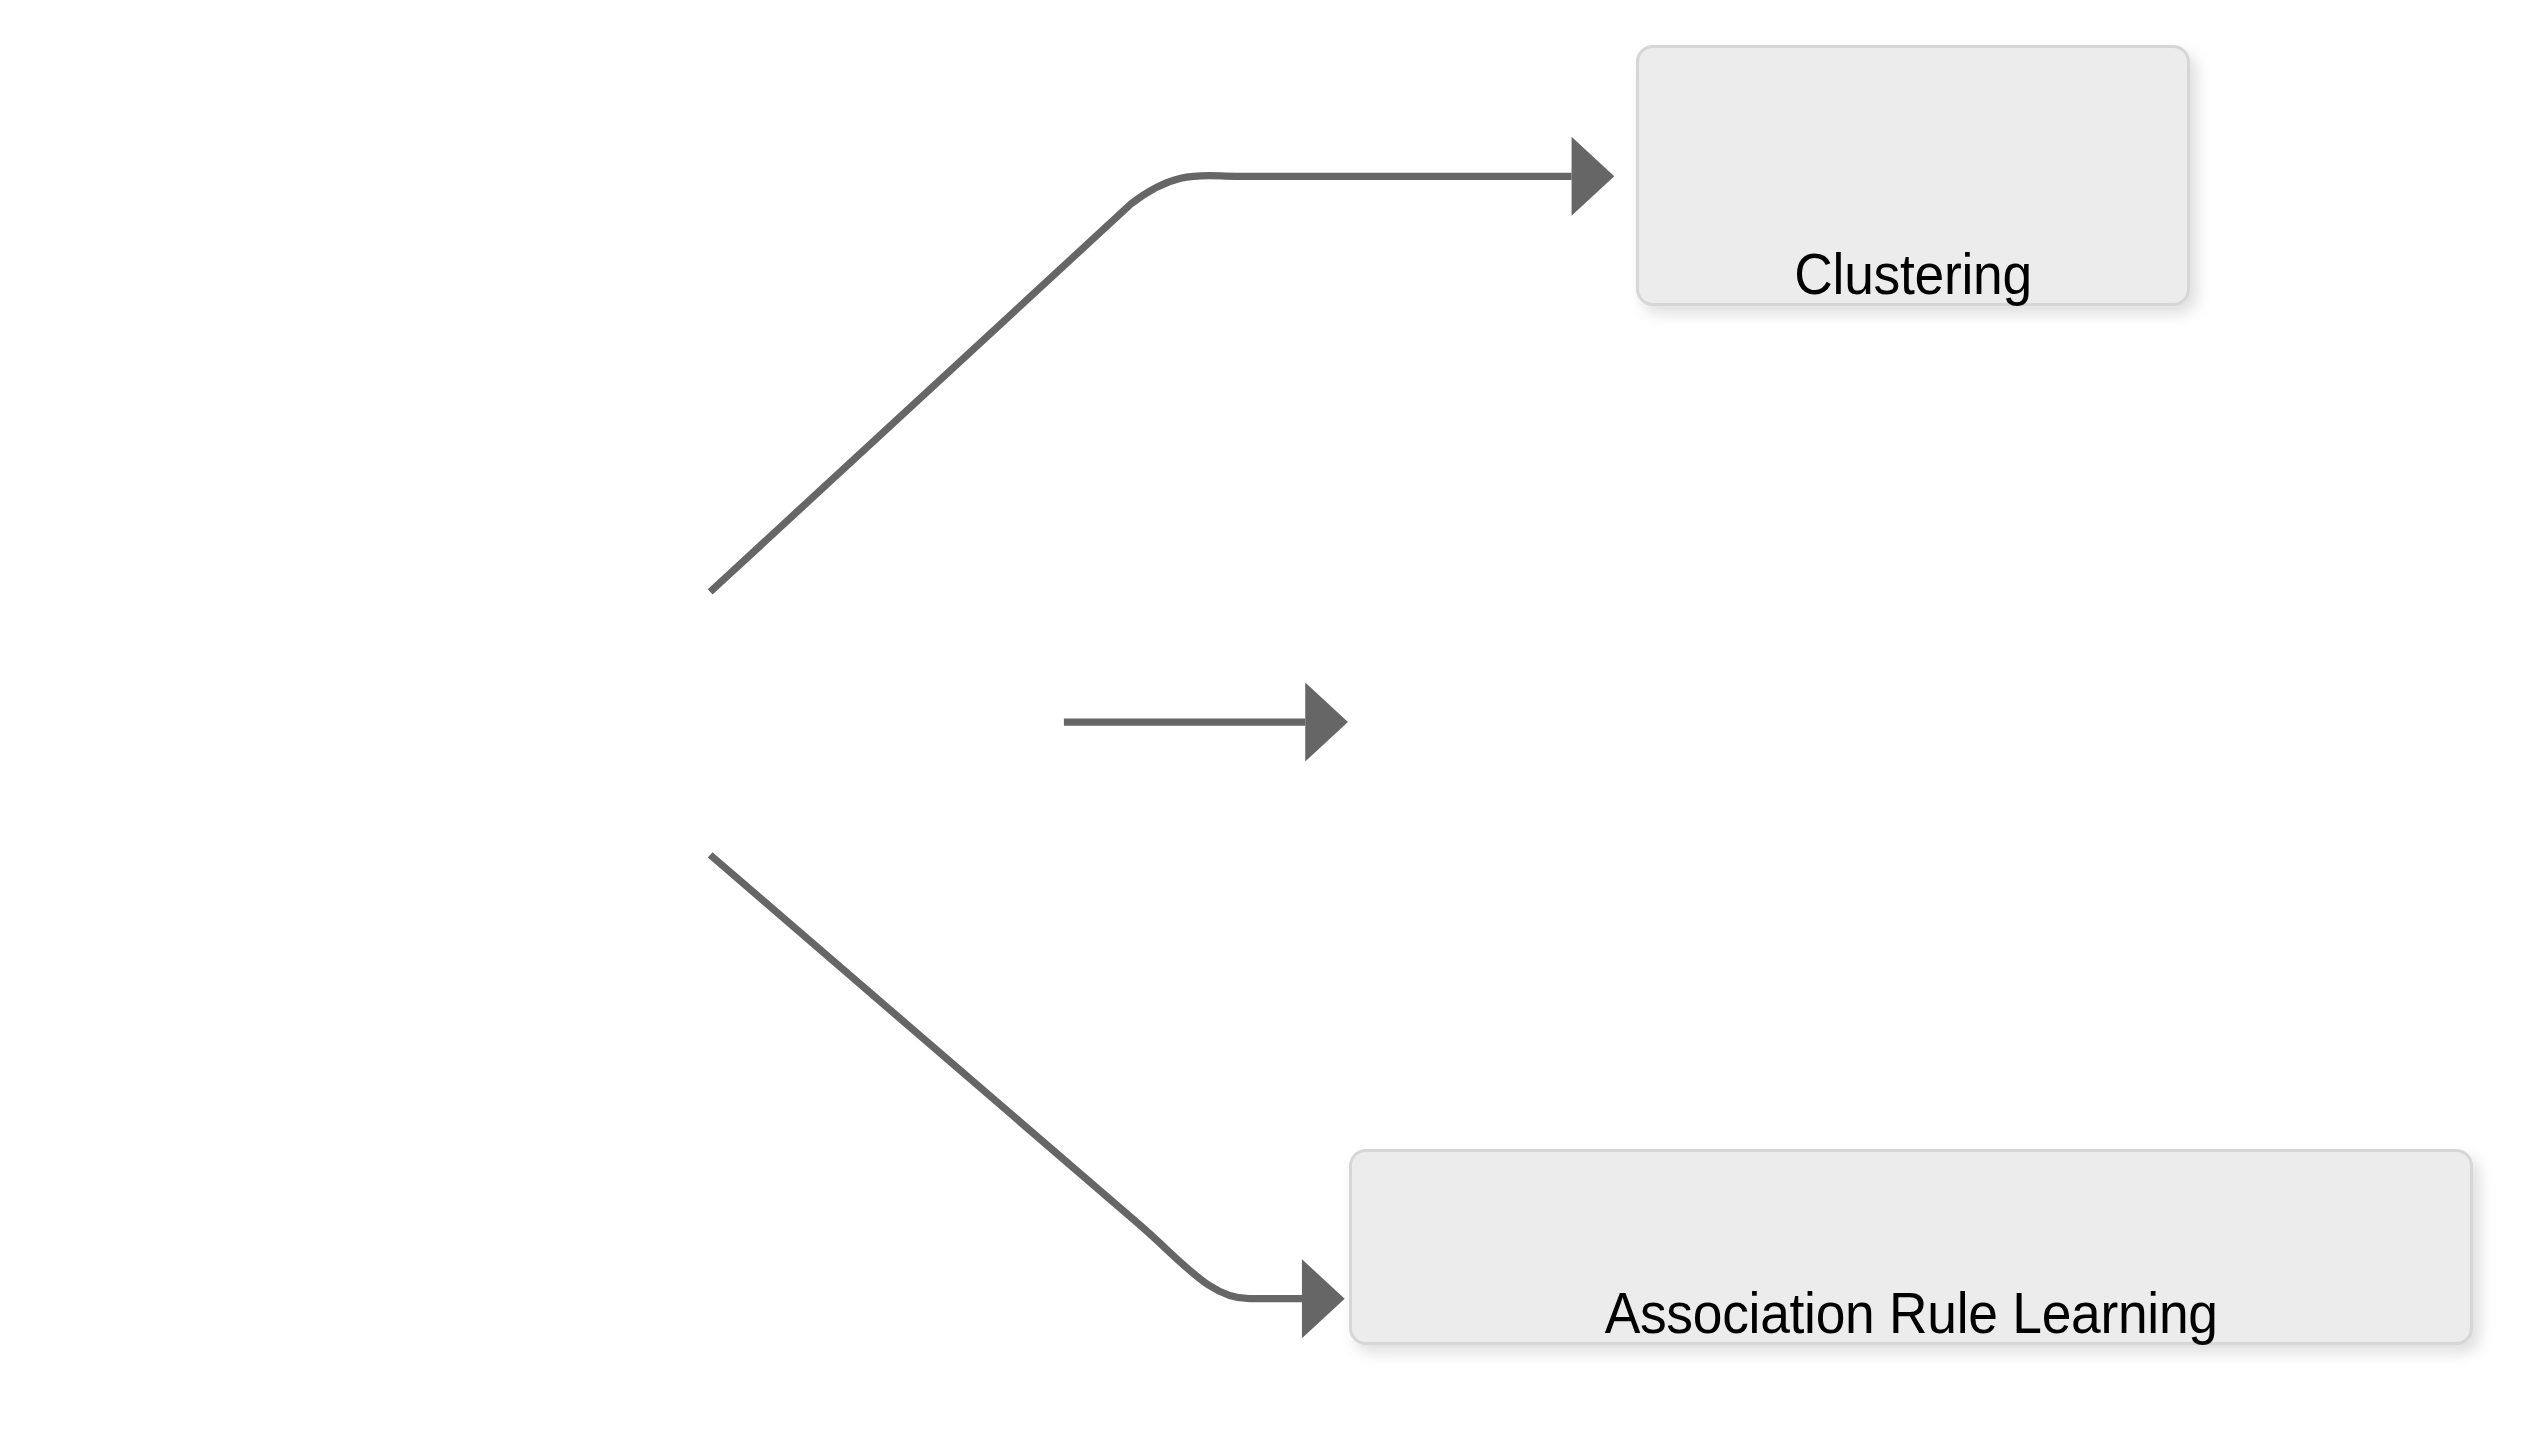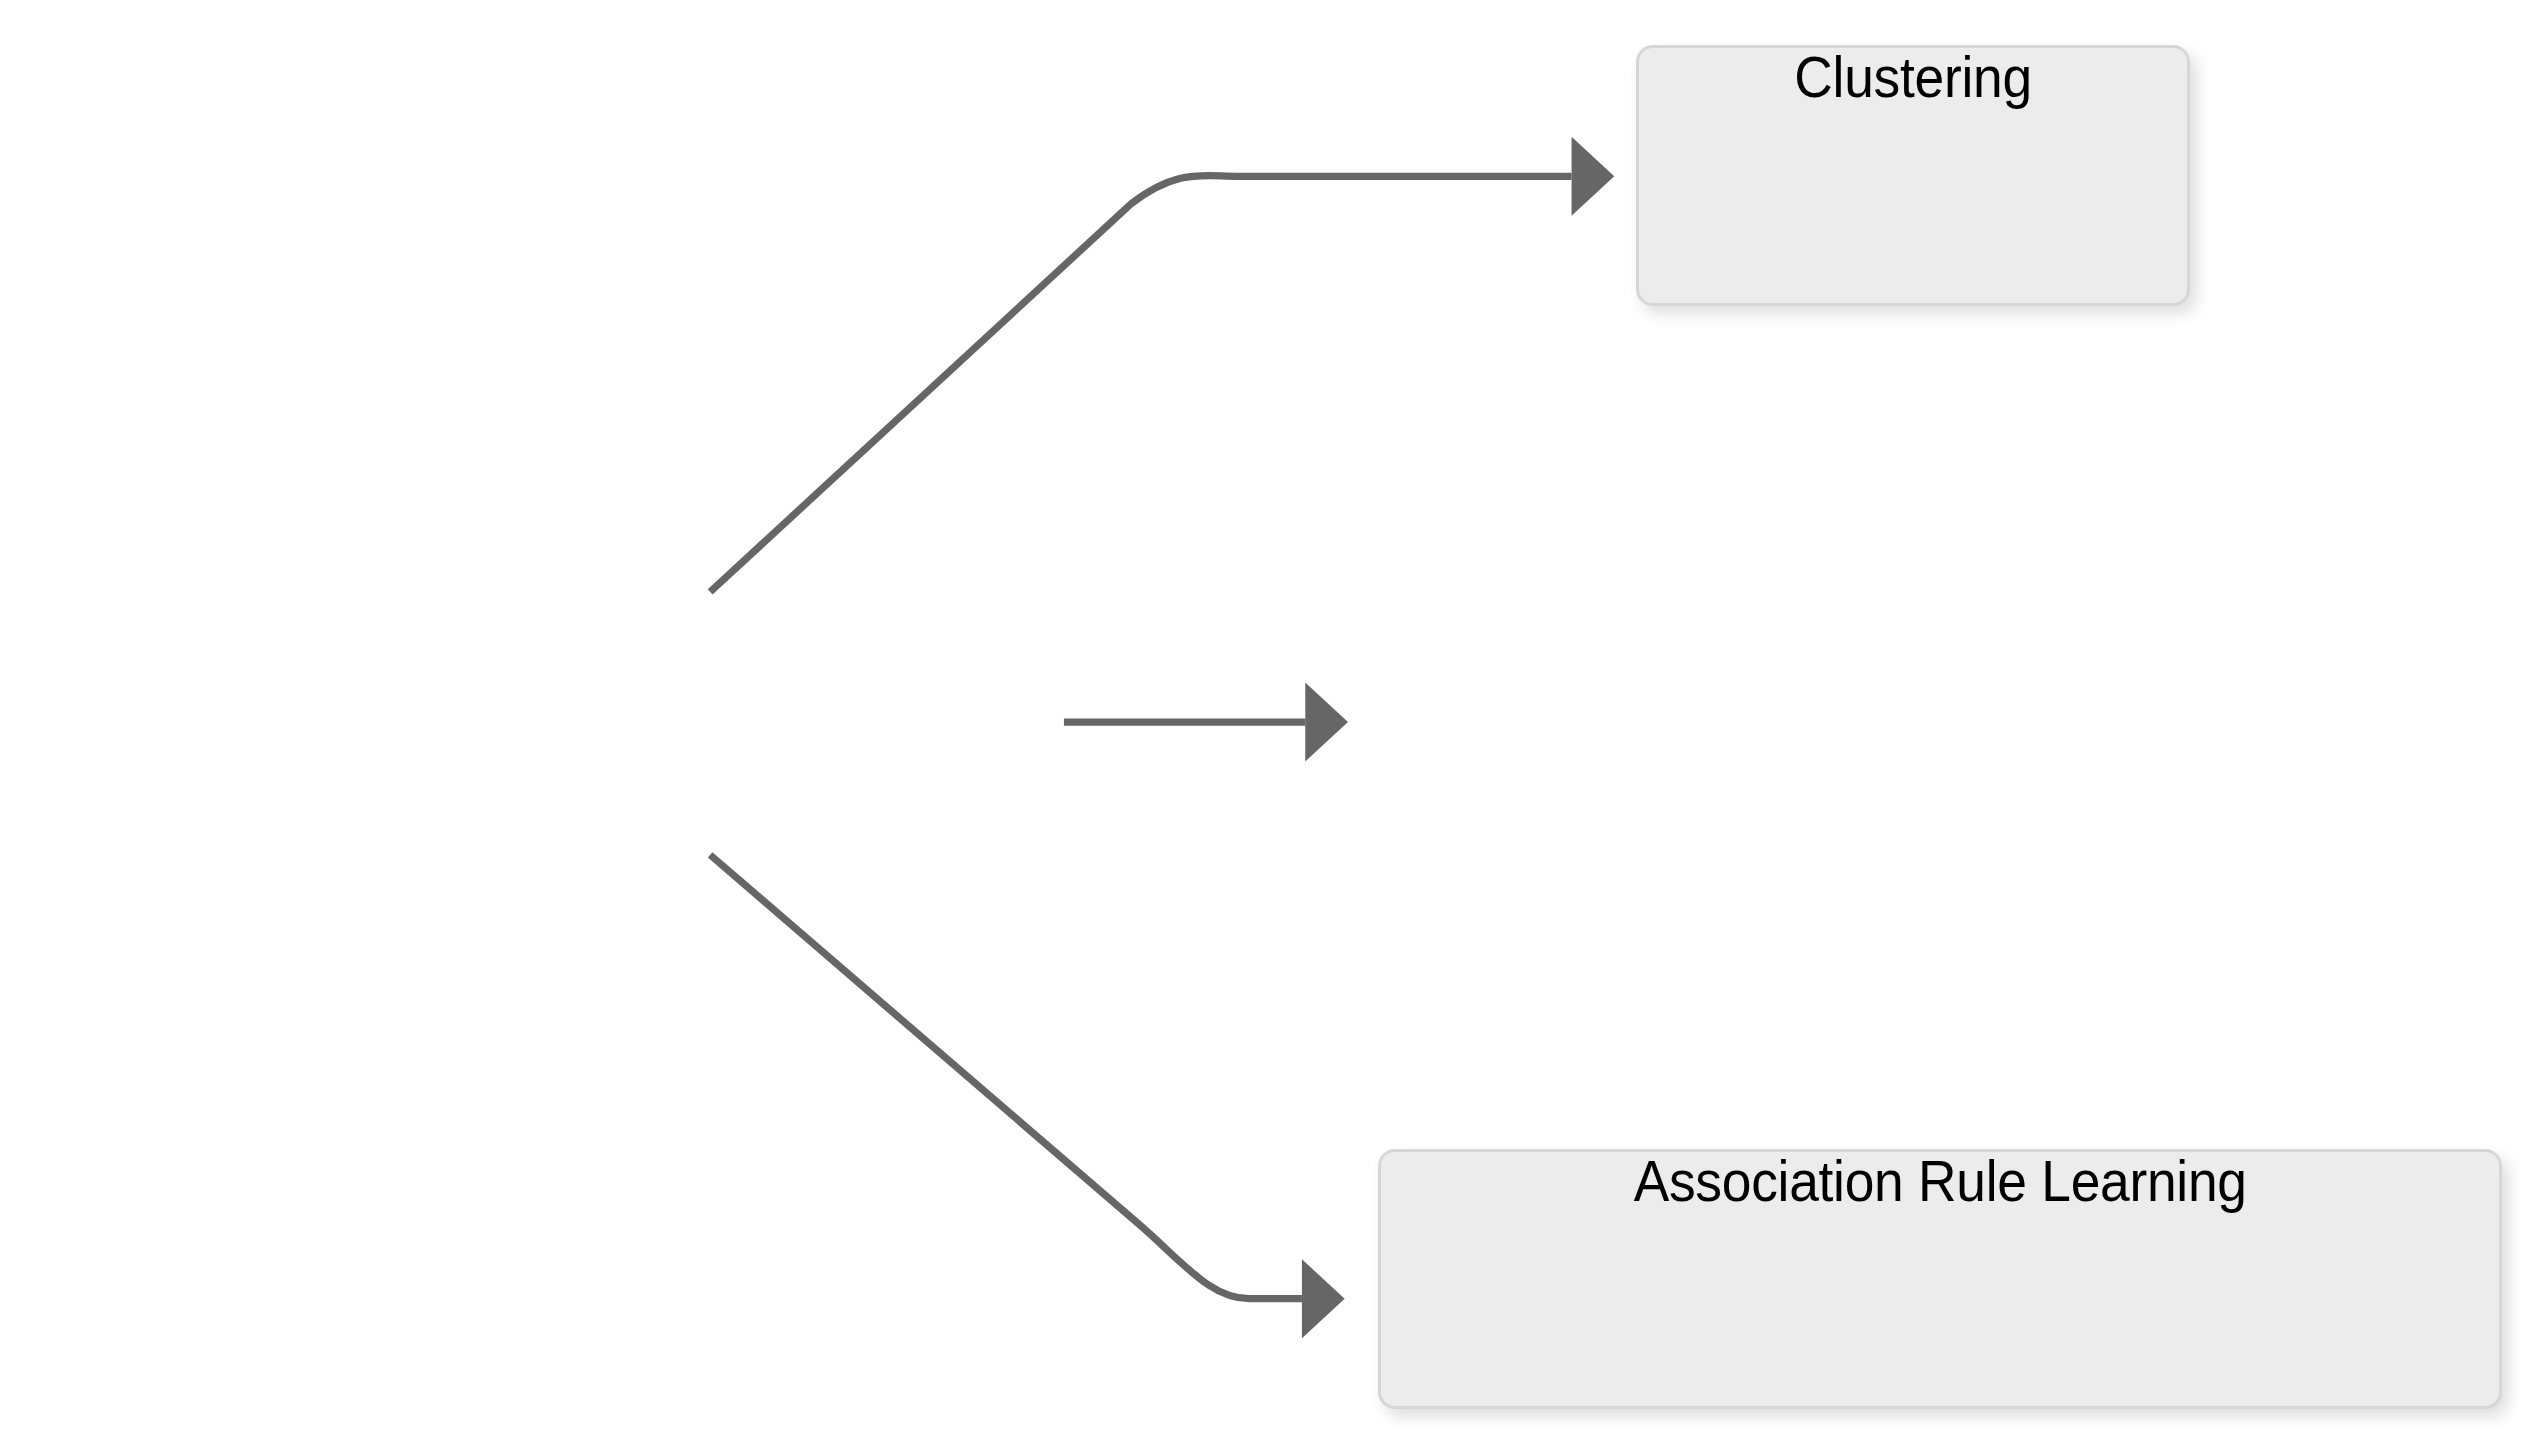--- a/index.html
+++ b/index.html
@@ -24,38 +24,38 @@
     pointer-events: none;
   }
   .node {
     position: absolute;
     box-sizing: border-box;
     background: #ececec;
     border: 3.3px solid #d6d6d6;
     border-radius: 17px;
     box-shadow: 6.6px 8px 14.5px rgba(0,0,0,0.13);
     display: flex;
-    align-items: flex-start;
+    align-items: flex-end;
     justify-content: center;
   }
   .node-label {
     color: #000000;
     font-size: 58px;
     line-height: 1;
     white-space: nowrap;
     font-weight: 400;
     letter-spacing: -0.3px;
     transform: scaleX(0.92);
     transform-origin: center;
   }
   
   #node-root      { left: 45px;   top: 592px;  width: 1017px; height: 261px; }
   #node-clustering{ left: 1636px; top: 45px;   width: 554px;  height: 261px; }
   #node-dimred    { left: 1362px; top: 593px;  width: 1098px; height: 256px; }
-  #node-assoc     { left: 1349px; top: 1149px; width: 1124px; height: 260px; margin-left: 29px; }
+  #node-assoc     { left: 1349px; top: 1149px; width: 1124px; height: 196px; }
 </style>
 </head>
 <body>
 
 <div id="canvas">
 
   <svg id="edge-layer" viewBox="0 0 3840 2208">
     <defs>
       <marker id="arrow" markerWidth="10" markerHeight="10" refX="9.4" refY="5" orient="auto" markerUnits="userSpaceOnUse" viewBox="0 0 10 10">
         <path d="M 0 0.6 L 9.6 5 L 0 9.4 z" fill="#666666"></path>

